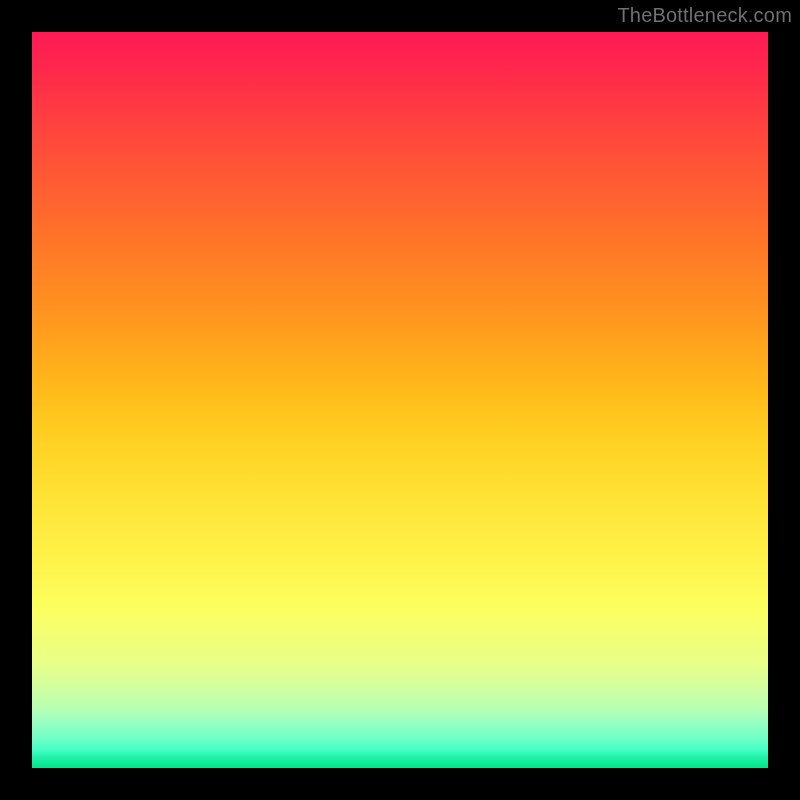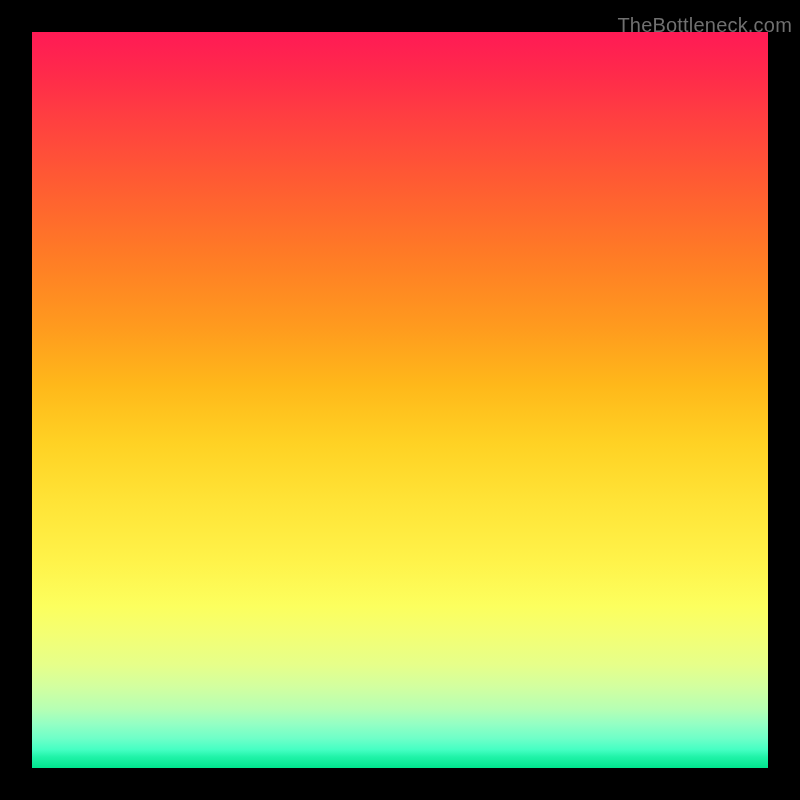--- a/index.html
+++ b/index.html
@@ -64,21 +64,20 @@
   }
   .watermark {
     position: absolute;
     top: 4px;
     right: 8px;
     color: #707070;
     font-size: 20px;
     font-weight: 500;
     letter-spacing: 0.2px;
     user-select: none;
-    margin-top: 10px;
   }
 </style>
 </head>
 <body>
 
 <div class="frame">
   <div class="plot">
     <div class="gradient"></div>
     <svg id="svg-plot" width="736" height="736" viewBox="0 0 736 736">
       <path id="left-path" class="curve-line" d="M 44.16 0 C 46.61333333333333 18.399999999999995, 53.973333333333336 73.59999999999997, 58.88 110.39999999999998 C 63.78666666666667 147.2, 68.69333333333334 182.7733333333334, 73.60000000000001 220.80000000000007 C 78.50666666666667 258.8266666666667, 83.41333333333333 299.3066666666666, 88.32 338.55999999999995 C 93.22666666666666 377.8133333333333, 98.13333333333334 417.06666666666666, 103.04 456.32 C 107.94666666666667 495.5733333333333, 114.08000000000001 544.64, 117.76 574.08 C 121.44 603.5200000000001, 122.66666666666667 615.7866666666667, 125.12 632.96 C 127.57333333333334 650.1333333333333, 130.272 664.8533333333334, 132.48 677.12 C 134.688 689.3866666666667, 136.65066666666667 698.7093333333332, 138.368 706.56 C 140.08533333333332 714.4106666666667, 141.55733333333333 719.808, 142.784 724.224 C 144.01066666666665 728.6400000000001, 144.99200000000002 731.0933333333334, 145.728 733.056 C 146.464 735.0186666666667, 146.9546666666667 735.5093333333333, 147.20000000000002 736"></path>

